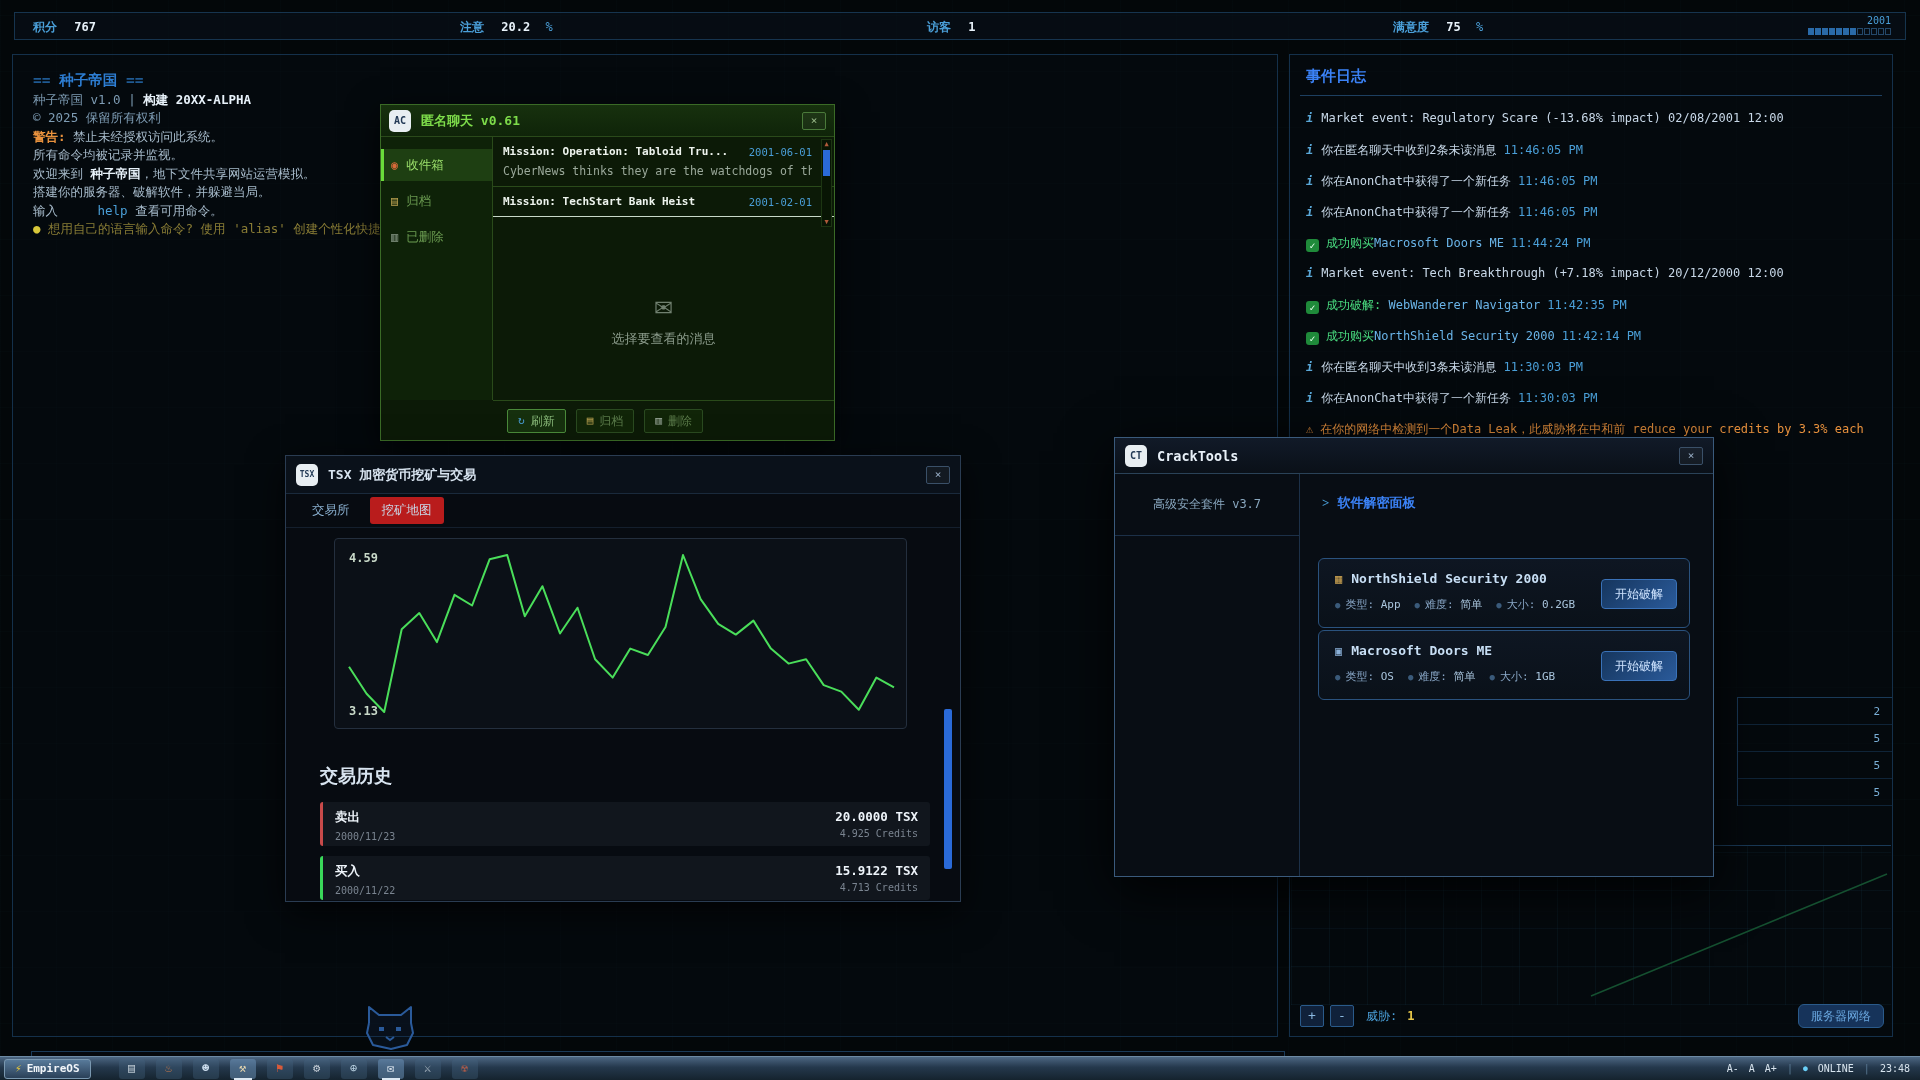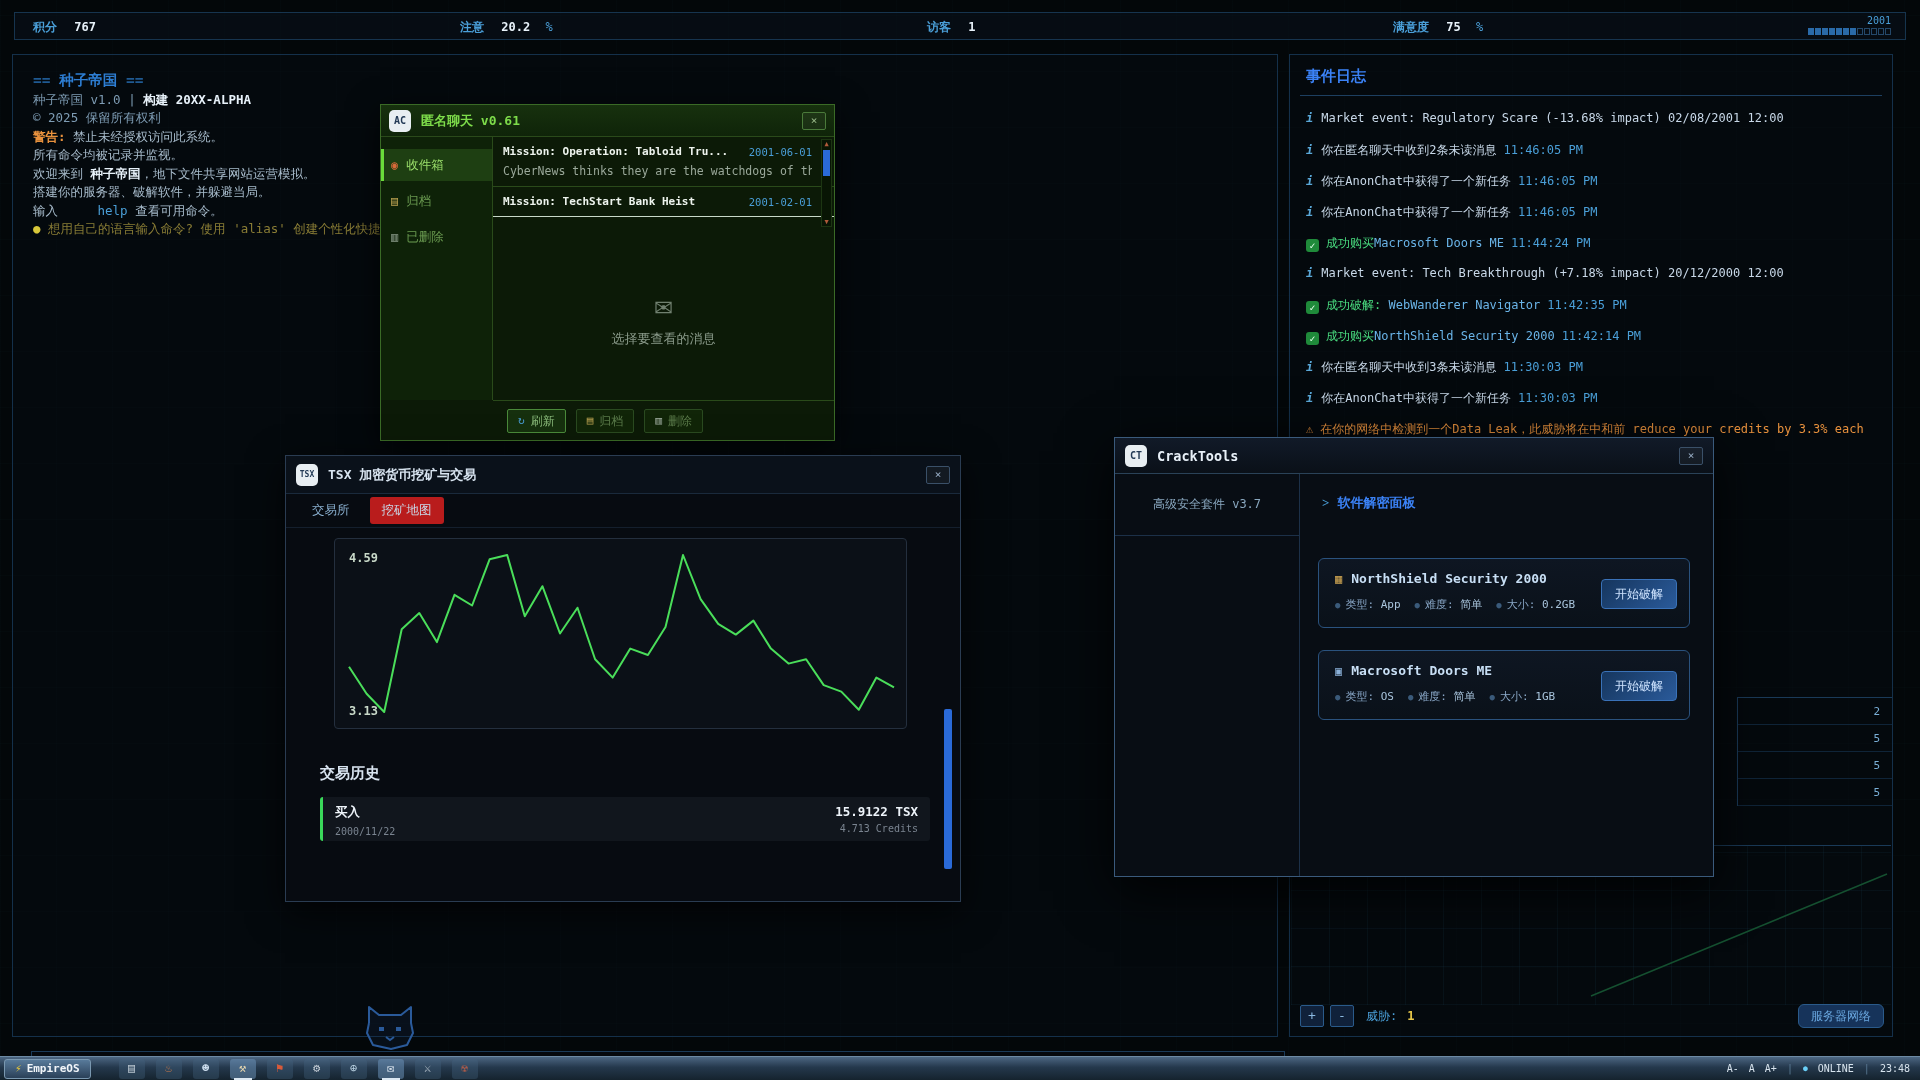--- a/index.html
+++ b/index.html
@@ -124,21 +124,21 @@
   #tsx-title .t { color:#d8e4f0; font-weight:bold; font-size:13px; margin-left:10px; }
   #tsx-title .close-btn { border-color:#3a5068; color:#9ab0c8; }
   #tsx-tabs { height:34px; border-bottom:1px solid #141f2d; display:flex; align-items:center; gap:8px; padding-left:14px; }
   .tab { padding:5px 12px; font-size:12.5px; color:#8ab0d0; border-radius:3px; }
   .tab.active { background:#b91c1c; color:#c8d8e8; }
   #chart-box { position:absolute; left:48px; top:82px; width:573px; height:191px;
     background:#0b1017; border:1px solid #242f3e; border-radius:4px; }
   #chart-box .ymax { position:absolute; left:14px; top:12px; color:#c8d8c8; font-size:12px; font-weight:bold; }
   #chart-box .ymin { position:absolute; left:14px; bottom:10px; color:#c8d8c8; font-size:12px; font-weight:bold; }
   #hist-sec { position:absolute; left:34px; right:30px; top:308px; }
-  #hist-title { color:#d8e4f0; font-weight:bold; font-size:15px; margin-bottom:14px; }
+  #hist-title { color:#d8e4f0; font-weight:bold; font-size:18px; margin-bottom:14px; }
   .hrow { position:relative; height:44px; background:#11161d; border-radius:3px; margin-bottom:10px; padding:7px 12px; }
   .hrow.sell { border-left:3px solid #c84a4a; }
   .hrow.buy { border-left:3px solid #3ad85a; }
   .hrow .hs { color:#eef4fa; font-weight:bold; font-size:12.5px; }
   .hrow .hd { color:#7a8490; font-size:10px; margin-top:5px; }
   .hrow .ha { position:absolute; right:12px; top:7px; color:#eef4fa; font-weight:bold; font-size:12.5px; }
   .hrow .hc { position:absolute; right:12px; top:26px; color:#7a8490; font-size:10px; }
   #tsx-scroll { position:absolute; right:8px; top:253px; width:8px; height:160px; background:#2a6ad8; border-radius:2px; }
 
   
@@ -365,20 +365,26 @@
     <div id="chart-box">
       <span class="ymax">4.59</span>
       <span class="ymin">3.13</span>
       <svg id="chart-svg" width="571" height="189">
           <polyline points="14.0,127.8 31.6,154.7 49.2,173.0 66.7,90.2 84.3,74.1 101.9,103.1 119.5,55.8 137.1,66.5 154.6,20.3 172.2,16.0 189.8,77.3 207.4,47.2 225.0,94.5 242.5,68.7 260.1,120.3 277.7,138.6 295.3,109.6 312.9,116.0 330.5,88.0 348.0,16.0 365.6,60.1 383.2,84.8 400.8,95.6 418.4,81.6 435.9,109.6 453.5,124.6 471.1,120.3 488.7,146.1 506.3,152.6 523.8,170.8 541.4,138.6 559.0,148.3" fill="none" stroke="#4ade5a" stroke-width="2" stroke-linejoin="round"></polyline>
         </svg>
     </div>
     <div id="hist-sec">
       <div id="hist-title">交易历史</div>
       <div id="hist-rows">
+          <div class="hrow sell">
+            <div class="hs">卖出</div>
+            <div class="hd">2000/11/23</div>
+            <div class="ha">20.0000 TSX</div>
+            <div class="hc">4.925 Credits</div>
+          </div>
           <div class="hrow buy">
             <div class="hs">买入</div>
             <div class="hd">2000/11/22</div>
             <div class="ha">15.9122 TSX</div>
             <div class="hc">4.713 Credits</div>
           </div>
         </div>
     </div>
     <div id="tsx-scroll"></div>
   </div>
@@ -396,21 +402,21 @@
     <div id="crack-main">
       <div id="panel-title">
         <span class="ch">&gt;</span><span>软件解密面板</span>
       </div>
       <div id="crack-cards">
           <div class="card" style="top: 84px;">
             <div class="cn"><span class="ci bank">▦</span><span>NorthShield Security 2000</span></div>
             <div class="meta"><span class="grp"><span class="dot">●</span><span>类型: </span><b>App</b></span><span class="grp"><span class="dot">●</span><span>难度: </span><b>简单</b></span><span class="grp"><span class="dot">●</span><span>大小: </span><b>0.2GB</b></span></div>
             <div class="crack-btn">开始破解</div>
           </div>
-          <div class="card" style="top: 176px;">
+          <div class="card" style="top: 156px;">
             <div class="cn"><span class="ci comp">▣</span><span>Macrosoft Doors ME</span></div>
             <div class="meta"><span class="grp"><span class="dot">●</span><span>类型: </span><b>OS</b></span><span class="grp"><span class="dot">●</span><span>难度: </span><b>简单</b></span><span class="grp"><span class="dot">●</span><span>大小: </span><b>1GB</b></span></div>
             <div class="crack-btn">开始破解</div>
           </div>
         </div>
     </div>
   </div>
 
   <div id="taskbar">
     <div id="start-btn">

